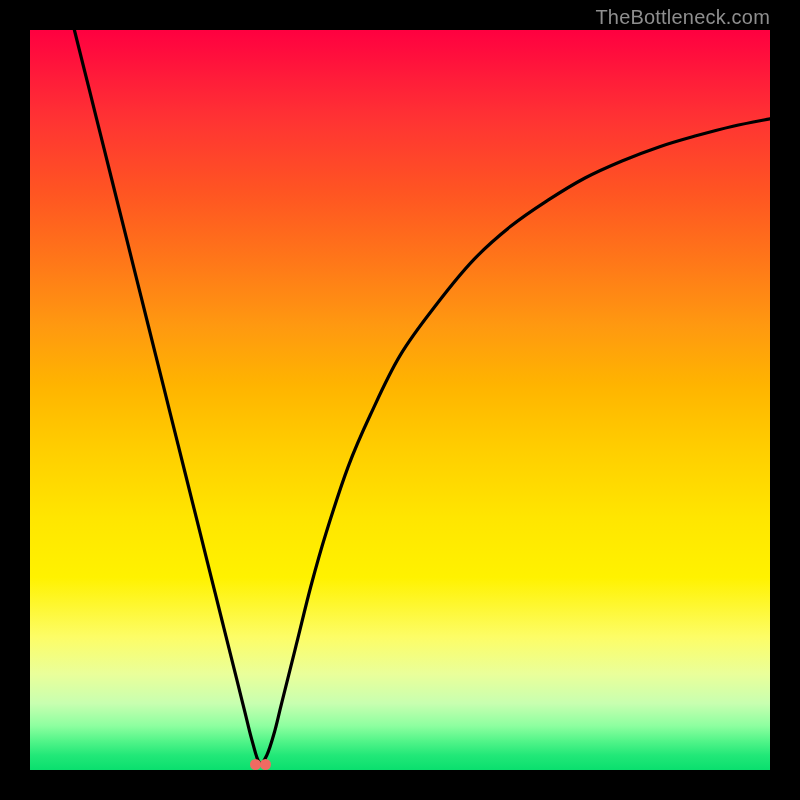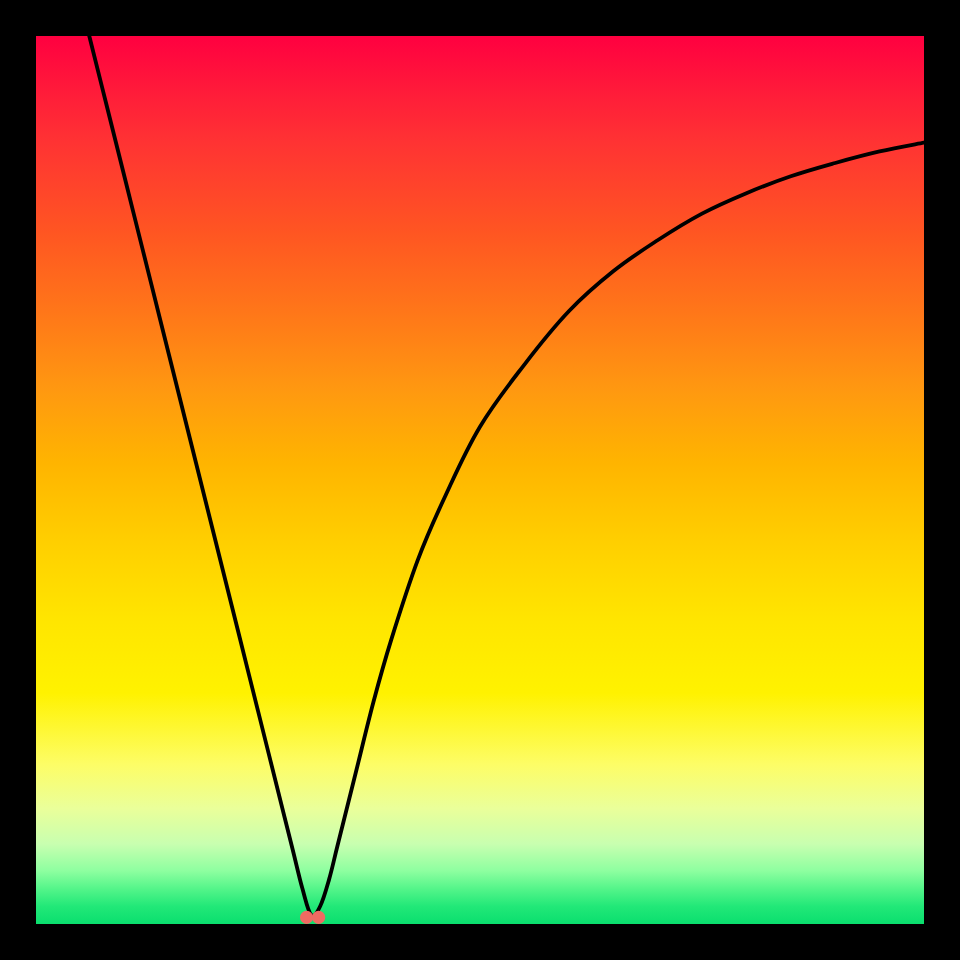--- a/index.html
+++ b/index.html
@@ -71,20 +71,21 @@
     position: absolute;
     border-radius: 50%;
     background: #ef6a62;
   }
 </style>
 </head>
 <body>
 
 <div class="frame">
 
+  <div class="watermark">TheBottleneck.com</div>
 
   <div class="plot-area">
     <svg class="curve" viewBox="0 0 740 740" preserveAspectRatio="none">
       <path id="curve-path" d="M44.4,0 C47.064,10.655999999999988 53.872,37.887999999999934 59.2,59.19999999999993 C64.528,80.51199999999993 68.672,97.08799999999997 74,118.39999999999998 C79.328,139.712 83.472,156.28800000000004 88.8,177.60000000000002 C94.128,198.912 98.272,215.48799999999997 103.60000000000001,236.79999999999995 C108.92800000000001,258.11199999999997 113.072,274.688 118.4,296 C123.72800000000001,317.312 127.87199999999999,333.888 133.2,355.2 C138.528,376.512 142.672,393.08799999999997 148,414.4 C153.328,435.712 157.472,452.288 162.8,473.6 C168.12800000000001,494.91200000000003 172.272,511.48799999999994 177.6,532.8 C182.928,554.112 187.072,570.688 192.4,592 C197.728,613.312 203.204,635.216 207.20000000000002,651.2 C211.19600000000003,667.1840000000001 211.936,670.144 214.6,680.8 C217.26399999999998,691.4559999999999 219.33599999999998,701.076 222,710.4 C224.66400000000002,719.7239999999999 226.736,729.936 229.4,732.6 C232.06400000000002,735.264 234.136,730.528 236.8,725.2 C239.46400000000003,719.8720000000001 241.536,712.3240000000001 244.20000000000002,703 C246.86400000000003,693.6759999999999 247.60400000000004,689.384 251.60000000000002,673.4 C255.596,657.4159999999999 261.072,635.5120000000001 266.4,614.2 C271.72799999999995,592.888 275.87199999999996,574.98 281.2,555 C286.528,535.02 289.34,524.512 296,503.2 C302.66,481.888 310.20799999999997,457.91200000000003 318.2,436.6 C326.192,415.288 331.076,404.78000000000003 340.40000000000003,384.8 C349.72400000000005,364.82 358.012,345.58 370,325.59999999999997 C381.988,305.61999999999995 393.68000000000006,291.116 407.00000000000006,273.8 C420.32000000000005,256.48400000000004 430.68,243.38600000000002 444,229.40000000000003 C457.32,215.41400000000004 467.68,206.75600000000003 481,196.10000000000002 C494.32,185.44400000000002 504.68,178.85799999999995 518,170.19999999999993 C531.32,161.54199999999992 541.68,155.0596 555,148 C568.32,140.9404 578.68,136.57440000000003 592,130.98000000000002 C605.32,125.38560000000001 615.68,121.44879999999995 629,116.91999999999996 C642.32,112.39119999999997 652.68,109.54960000000004 666,105.82000000000005 C679.32,102.09040000000006 689.68,99.26360000000007 703,96.20000000000005 C716.32,93.13640000000002 733.34,90.13199999999998 740,88.79999999999995"></path>
     </svg>
     <div id="marker-container">
         <div class="dot" style="width: 11px; height: 11px; left: 220.2px; top: 728.58px;"></div>
         <div class="dot" style="width: 11px; height: 11px; left: 229.82px; top: 728.58px;"></div>
       </div>
   </div>

